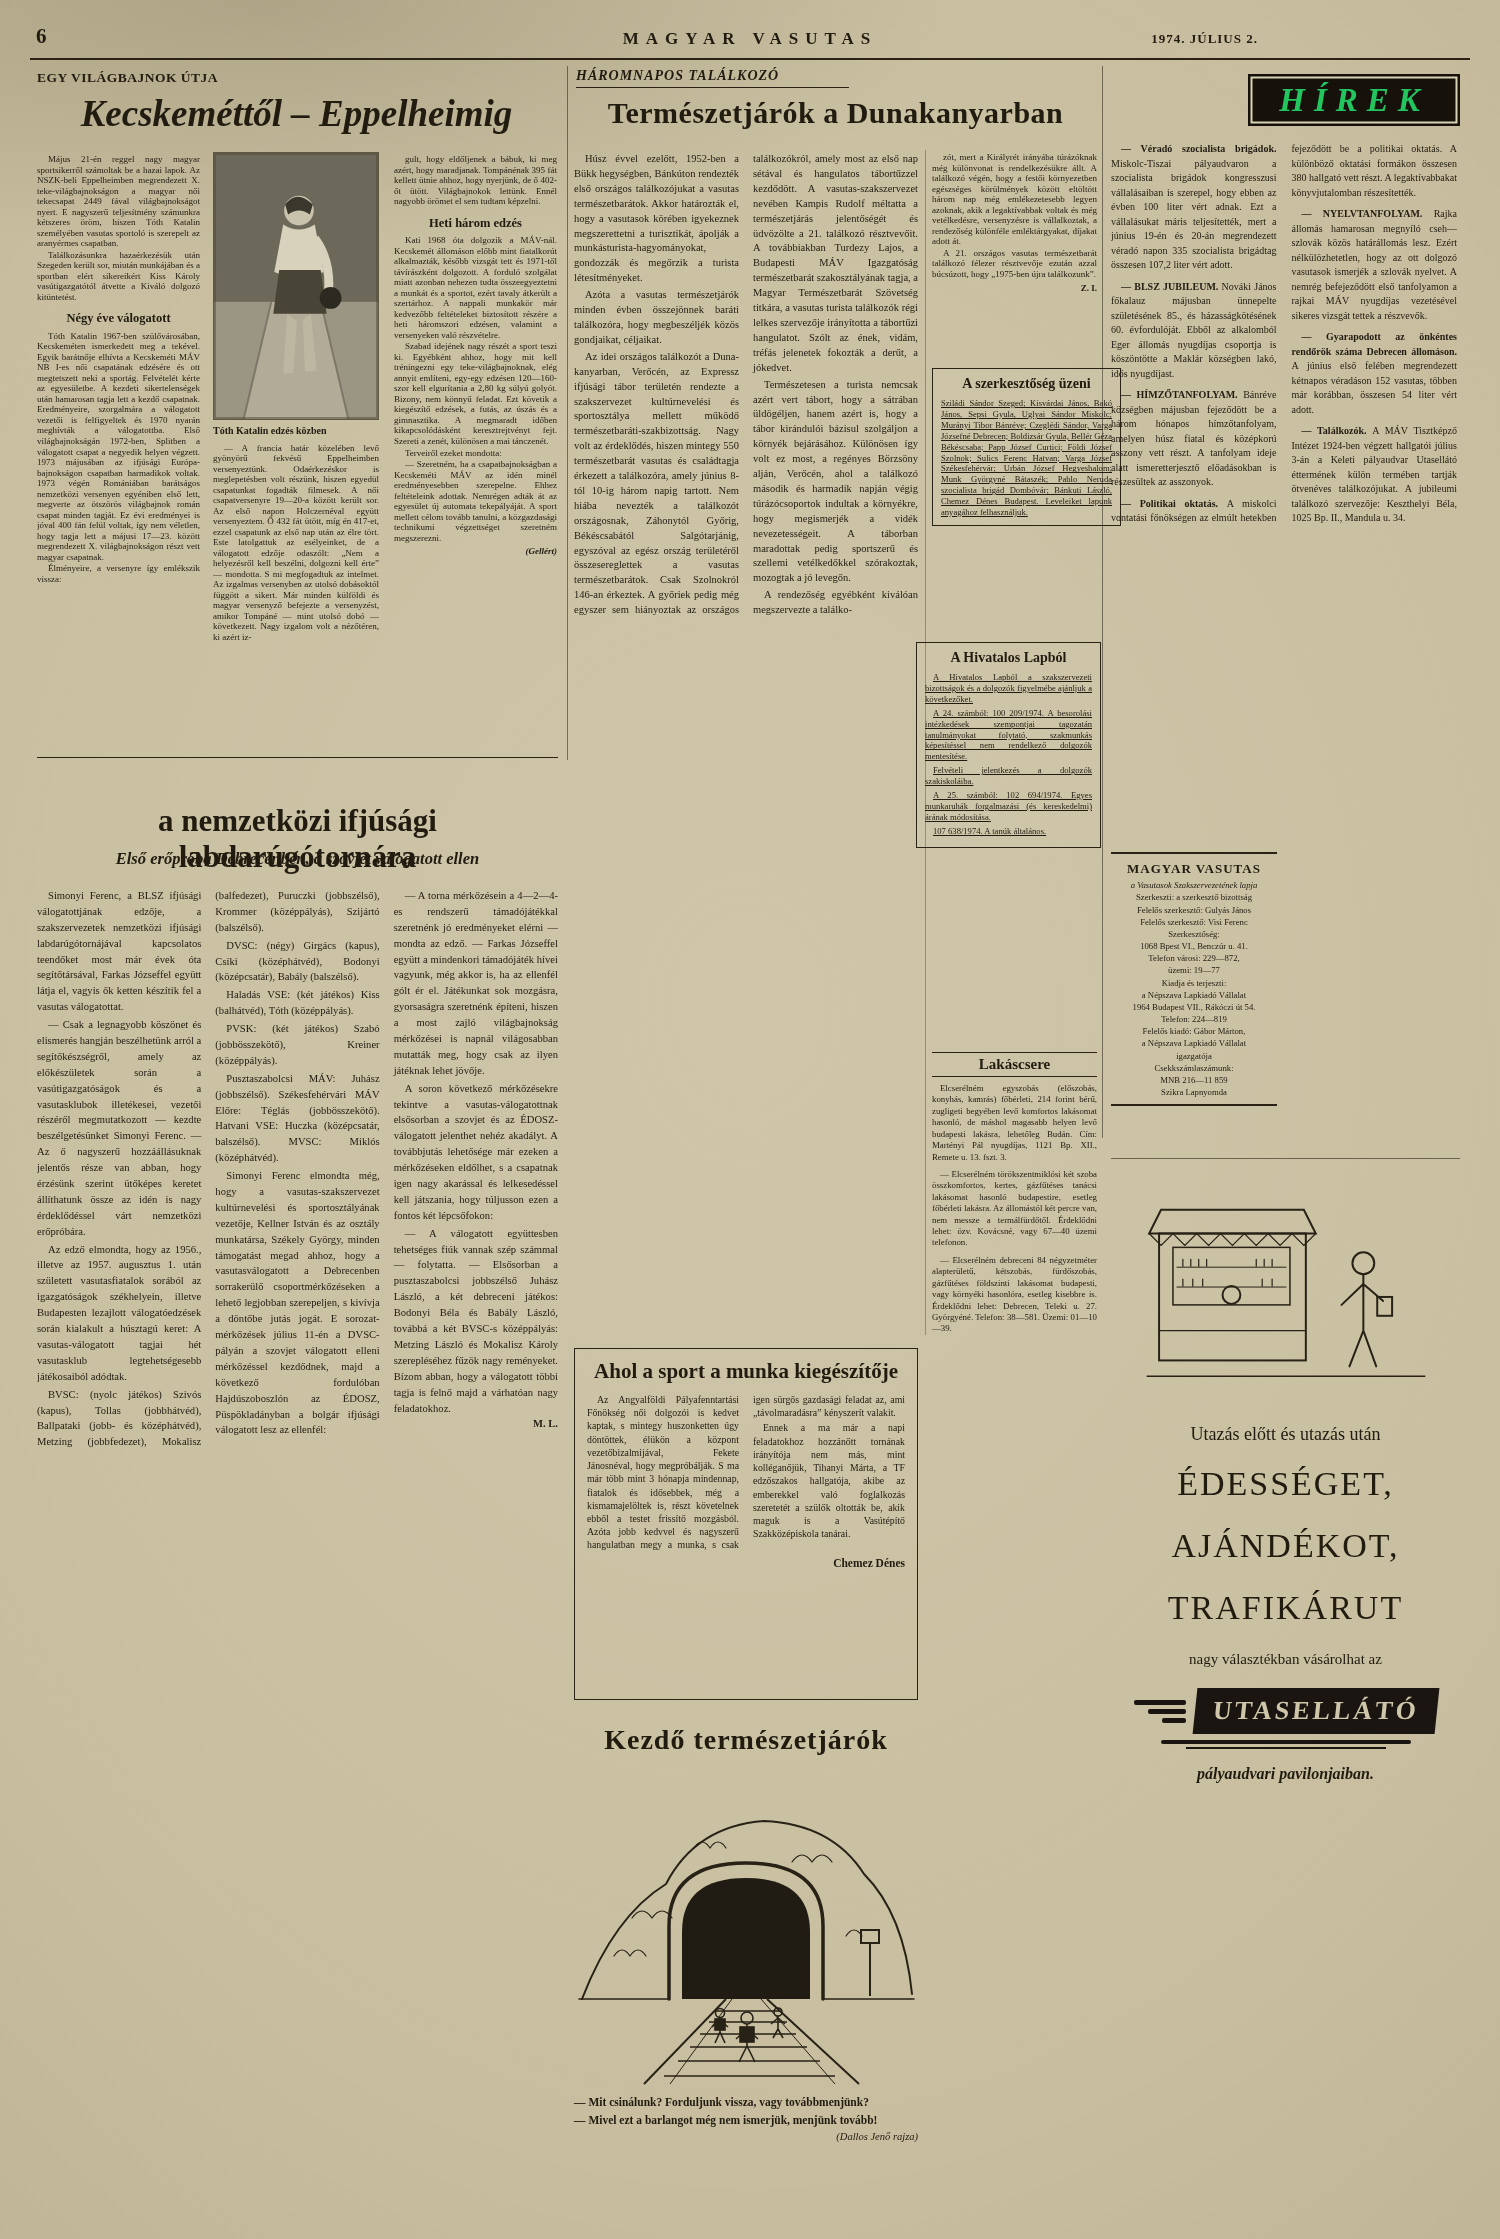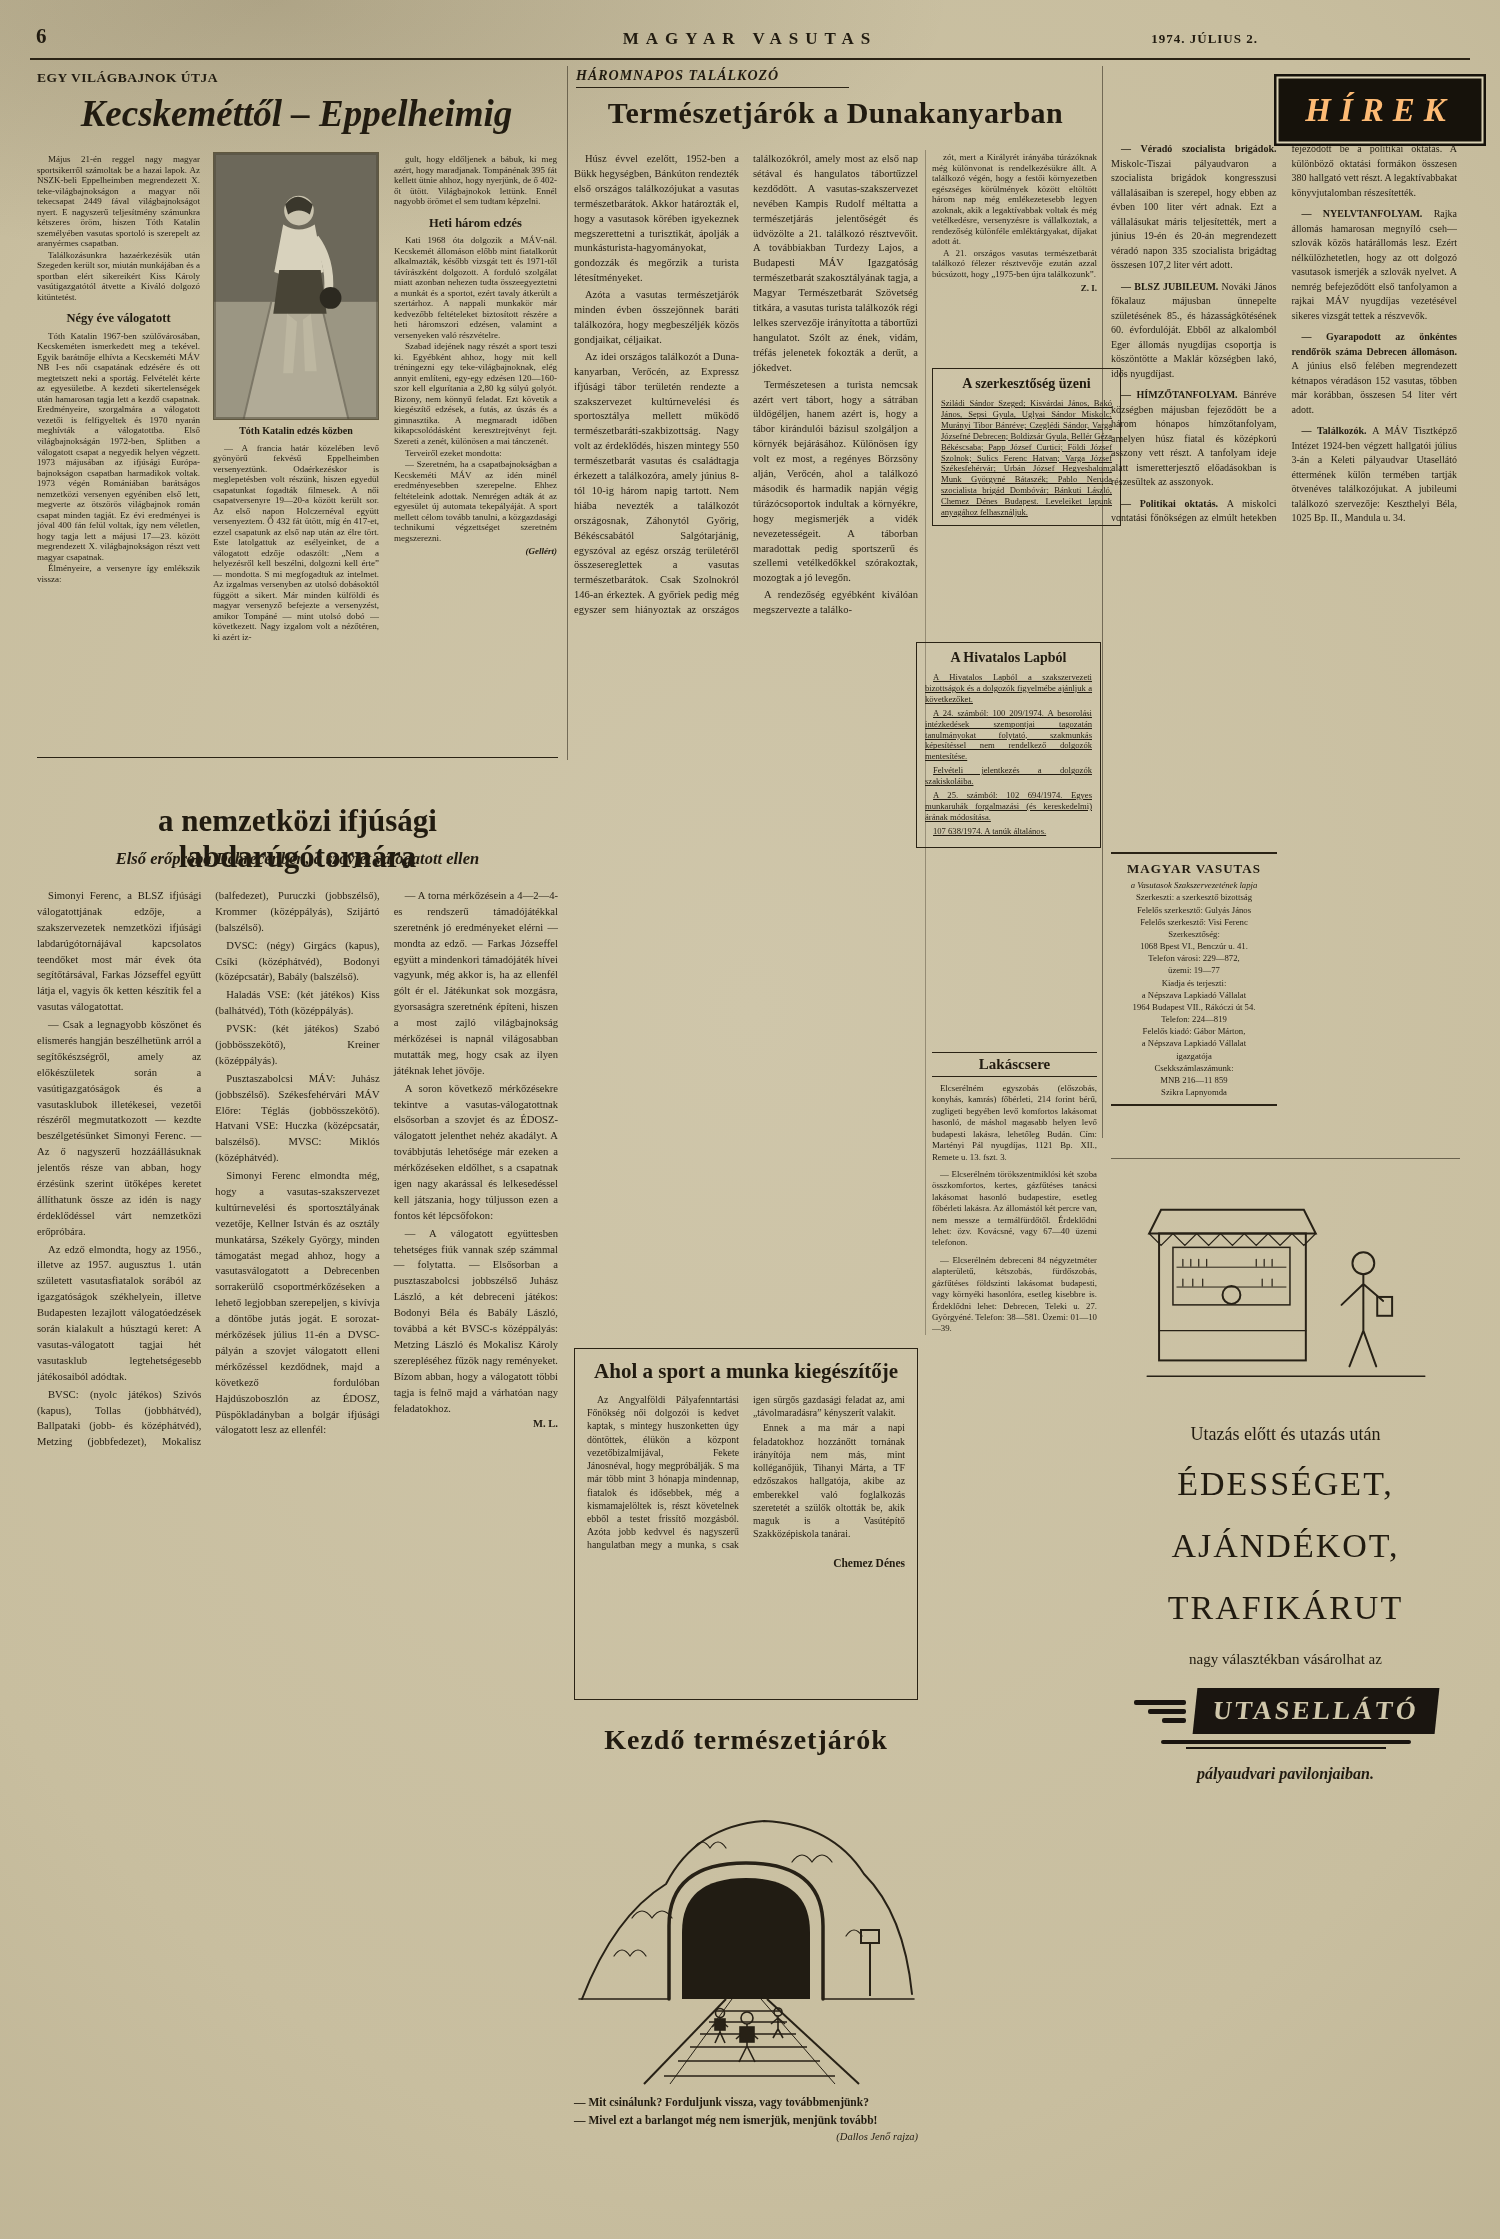--- a/index.html
+++ b/index.html
@@ -29,21 +29,21 @@
   .subhead { text-align:center; font-weight:bold; font-size:12.5px; margin:9px 0 5px; text-indent:0; }
   .sign-right { text-align:right; font-weight:bold; font-style:italic; margin-top:3px; }
 
   
   .kick1 { left:37px; top:70px; width:400px; font-size:13.5px; font-weight:bold; letter-spacing:.5px; }
   .head1 { left:35px; top:92px; width:523px; text-align:center; font-style:italic; font-weight:bold; font-size:37px; }
   .k-col1 { left:37px;  top:154px; width:163px; height:604px; overflow:hidden; }
   .k-col2 { left:213px; top:152px; width:166px; height:606px; overflow:hidden; }
   .k-col3 { left:394px; top:154px; width:163px; height:604px; overflow:hidden; }
   .k-photo { width:166px; height:268px; border:1px solid #5f573f; display:block; }
-  .k-caption { margin:5px 0 6px; text-align:center; font-weight:bold; font-size:10px; }
+  .k-caption { margin:5px 0 6px; font-weight:bold; font-size:10px; }
   .hrule-k { left:37px; top:757px; width:521px; height:1px; background:#2a2315; }
 
   
   .vr-a { left:567px;  top:66px;  width:1px; height:694px;  background:rgba(42,35,21,.55); }
   .vr-b { left:925px;  top:150px; width:1px; height:1185px; background:rgba(42,35,21,.35); }
   .vr-c { left:1102px; top:66px;  width:1px; height:1072px; background:rgba(42,35,21,.55); }
 
   
   .kick2 { left:576px; top:68px; font-size:14px; font-weight:bold; font-style:italic; letter-spacing:1px;
            border-bottom:1.5px solid #2a2315; padding:0 70px 3px 0; }
@@ -86,24 +86,24 @@
   .ahol-byline { text-align:right; font-weight:bold; font-size:11.5px; margin-top:5px; }
 
   
   .kz-head { left:574px; top:1724px; width:344px; text-align:center; font-weight:bold; font-size:28px; letter-spacing:1px; }
   .cartoon { left:574px; top:1764px; width:344px; height:324px; }
   .cap { left:574px; top:2094px; width:344px; font-size:11.5px; font-weight:bold; line-height:1.4; }
   .cap p { margin-bottom:2px; }
   .credit { text-align:right; font-weight:normal; font-style:italic; font-size:10.5px; margin-top:2px; }
 
   
-  .hirek-logo { left:1248px; top:74px; width:212px; height:72px; background:#16120b; color:#fdba74;
+  .hirek-logo { left:1248px; top:74px; width:212px; height:52px; background:#16120b; color:#22c55e;
                 display:flex; align-items:center; justify-content:center;
                 font-size:33px; font-weight:bold; font-style:italic; letter-spacing:9px;
-                box-shadow: inset 0 0 0 2.5px #16120b, inset 0 0 0 4.5px #d9d1b4; margin-left: 26px; }
+                box-shadow: inset 0 0 0 2.5px #16120b, inset 0 0 0 4.5px #d9d1b4; }
   .hirek-items { left:1111px; top:142px; width:346px; height:702px; overflow:hidden;
                  column-count:2; column-gap:15px;
                  font-size:10px; line-height:1.45; text-align:justify; }
   .hirek-items p { margin-bottom:7px; text-indent:10px; }
 
   .impressum { left:1111px; top:852px; width:166px; text-align:center; font-size:8.7px; line-height:1.4;
                border-top:2px solid #2a2315; border-bottom:2px solid #2a2315; padding:6px 2px; }
   .impressum div:first-child { font-size:13px; font-weight:bold; letter-spacing:1px; margin-bottom:1px; }
   .impressum div:nth-child(2) { font-style:italic; }
 

